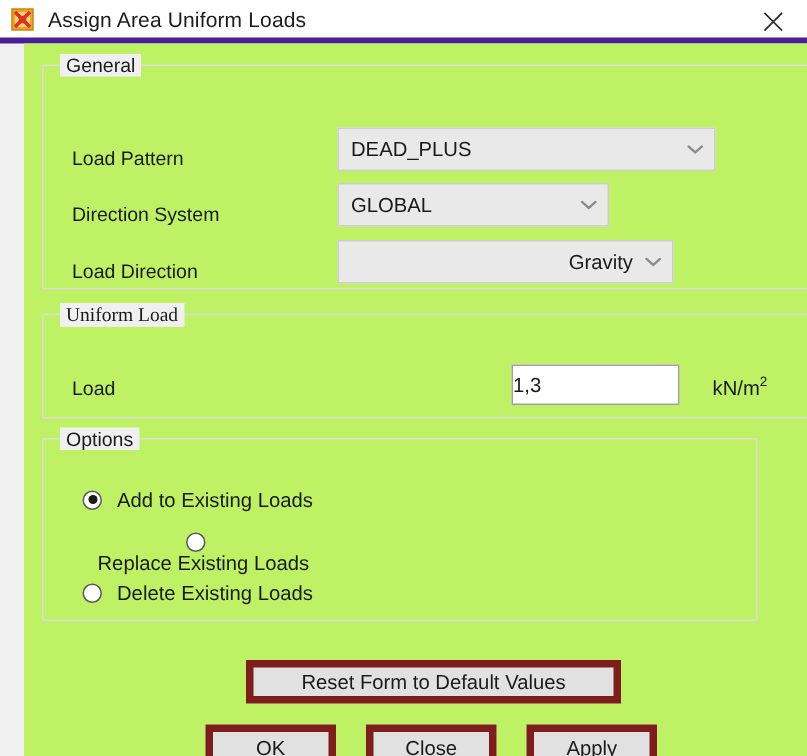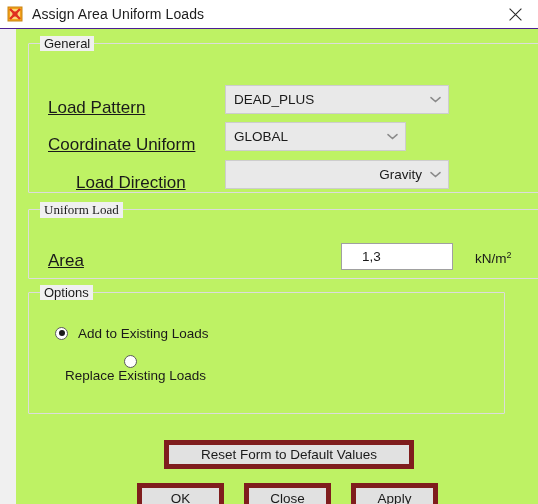--- a/index.html
+++ b/index.html
@@ -18,21 +18,21 @@
     -webkit-font-smoothing: antialiased;
   }
 
   
   .titlebar {
     position: absolute;
     left: 0; top: 0;
     width: 538px;
     height: 29px;
     background: #ffffff;
-    border-bottom: 1px solid #4c1d95;
+    border-bottom: 4px solid #4c1d95;
     display: flex;
     align-items: center;
     box-sizing: border-box;
   }
   .app-icon {
     width: 16px;
     height: 16px;
     margin-left: 7px;
     margin-right: 9px;
     flex: 0 0 auto;
@@ -83,24 +83,23 @@
     white-space: nowrap;
   }
 
   #gb-general  { left: 12px; top: 14px;  width: 521px; height: 150px; }
   #gb-uniform  { left: 12px; top: 180px; width: 521px; height: 70px; font-family: Liberation Serif, serif;  }
   #gb-options  { left: 12px; top: 263px; width: 477px; height: 122px; text-decoration: underline; }
 
   
   .field-label {
     position: absolute;
-    font-size: 17px;
-    color: #1a1a1a;
-    white-space: nowrap;
-    text-decoration: underline;
+    font-size: 13px;
+    color: #1a1a1a;
+    white-space: nowrap;
   }
 
   
   .combo {
     position: absolute;
     height: 29px;
     background: #e9e9e9;
     border: 1px solid #cdcdcd;
     box-sizing: border-box;
     display: flex;
@@ -129,21 +128,21 @@
     position: absolute;
     height: 27px;
     background: #ffffff;
     border: 1px solid #a0a0a0;
     box-sizing: border-box;
     display: flex;
     align-items: center;
     font-size: 13.5px;
     color: #1a1a1a;
   }
-  .textinput .tv { padding-left: 20px; }
+  .textinput .tv { padding-left: 0; }
   .unit-label {
     position: absolute;
     font-size: 13.5px;
     color: #1a1a1a;
     white-space: nowrap;
     padding-left: 16px;
   }
   .unit-label sup {
     font-size: 9px;
     vertical-align: super;
@@ -222,72 +221,76 @@
   </div>
 </div>
 
 <div class="dialog-body">
 
   <div class="groupbox" id="gb-general">
     <span class="group-title">General</span>
   </div>
 
   <span class="field-label" style="left:32px; top:69px;">Load Pattern</span>
-  <div class="combo" style="left:209px; top:56px; width:224px;">
+  <div class="combo" style="left:209px; top:56px; width:252px;">
     <span class="combo-value">DEAD_PLUS</span>
     <span class="combo-arrow">
       <svg width="11" height="7" viewBox="0 0 11 7">
           <path d="M1 1.6 L5.5 5.6 L10 1.6" stroke="#8a8a8a" stroke-width="1.5" fill="none" stroke-linecap="round"></path>
         </svg>
     </span>
   </div>
 
-  <span class="field-label" style="left:32px; top:106px;">Coordinate Uniform</span>
+  <span class="field-label" style="left:32px; top:106px;">Direction System</span>
   <div class="combo" style="left:209px; top:93px; width:181px;">
     <span class="combo-value">GLOBAL</span>
     <span class="combo-arrow">
       <svg width="11" height="7" viewBox="0 0 11 7">
           <path d="M1 1.6 L5.5 5.6 L10 1.6" stroke="#8a8a8a" stroke-width="1.5" fill="none" stroke-linecap="round"></path>
         </svg>
     </span>
   </div>
 
-  <span class="field-label" style="left:32px; top:144px;margin-left:28px;">Load Direction</span>
+  <span class="field-label" style="left:32px; top:144px;">Load Direction</span>
   <div class="combo" style="left:209px; top:131px; width:224px;text-align:right;">
     <span class="combo-value">Gravity</span>
     <span class="combo-arrow">
       <svg width="11" height="7" viewBox="0 0 11 7">
           <path d="M1 1.6 L5.5 5.6 L10 1.6" stroke="#8a8a8a" stroke-width="1.5" fill="none" stroke-linecap="round"></path>
         </svg>
     </span>
   </div>
 
   <div class="groupbox" id="gb-uniform">
     <span class="group-title">Uniform Load</span>
   </div>
 
-  <span class="field-label" style="left:32px; top:222px;">Area</span>
+  <span class="field-label" style="left:32px; top:222px;">Load</span>
   <div class="textinput" style="left:325px; top:214px; width:112px;">
     <span class="tv">1,3</span>
   </div>
   <span class="unit-label" style="left:443px; top:222px;">
     <span>kN/m</span><sup>2</sup>
   </span>
 
   <div class="groupbox" id="gb-options">
     <span class="group-title">Options</span>
   </div>
 
   <div class="radio-row" style="left:39px; top:295px;">
     <span class="radio-mark checked"></span>
     <span class="radio-label">Add to Existing Loads</span>
   </div>
   <div class="radio-row" style="left:39px; top:326px;flex-direction:column;">
     <span class="radio-mark"></span>
     <span class="radio-label">Replace Existing Loads</span>
+  </div>
+  <div class="radio-row" style="left:39px; top:357px;">
+    <span class="radio-mark"></span>
+    <span class="radio-label">Delete Existing Loads</span>
   </div>
 
   <div class="btn" id="btn-reset">Reset Form to Default Values</div>
   <div class="btn" id="btn-ok">OK</div>
   <div class="btn" id="btn-close">Close</div>
   <div class="btn" id="btn-apply">Apply</div>
 
 </div>
 
 </body></html>

